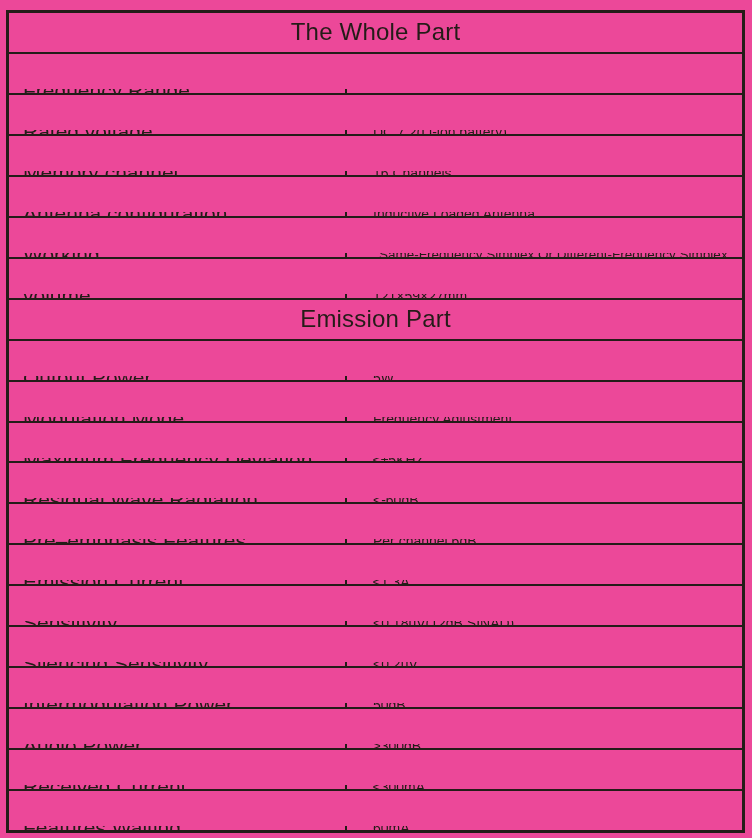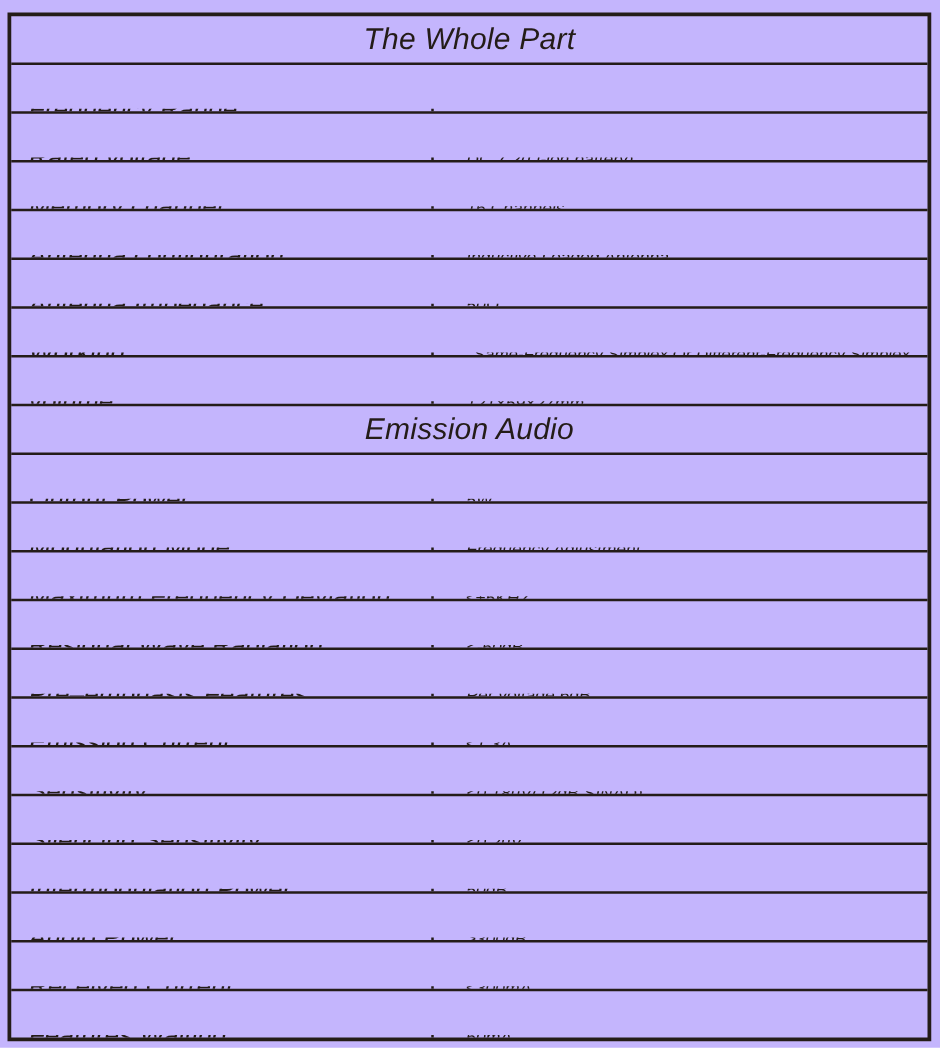--- a/index.html
+++ b/index.html
@@ -5,23 +5,22 @@
   html, body { margin: 0; padding: 0; }
   body {
     width: 752px; height: 838px;
     background: #ffffff;
     font-family: "Liberation Sans", sans-serif;
     color: var(--ink, #241c18);
   }
   .page {
     position: relative;
     width: 752px; height: 838px;
-    background: #c4b5fd;
+    background: #ec4899;
     overflow: hidden;
-    font-style: italic;
   }
   .spec-table {
     position: absolute;
     left: 6px; top: 10px;
     width: 739px; height: 823px;
     box-sizing: border-box;
     border: 3px solid var(--ink, #241c18);
     display: flex;
     flex-direction: column;
   }
@@ -84,54 +83,50 @@
     </div>
     <div class="trow">
       <div class="cell label">Memory channel</div>
       <div class="cell value">16 Channels</div>
     </div>
     <div class="trow">
       <div class="cell label">Antenna configuration</div>
       <div class="cell value">Inductive Loaded Antenna</div>
     </div>
     <div class="trow">
-      <div class="cell label">Antenna Impedance</div>
-      <div class="cell value">50Ω</div>
-    </div>
-    <div class="trow">
       <div class="cell label">Working</div>
       <div class="cell value small">Same-Frequency Simplex Or Different-Frequency Simplex</div>
     </div>
     <div class="trow">
       <div class="cell label">volume</div>
       <div class="cell value">121×59×27mm</div>
     </div>
 
     <div class="trow section-row">
-      <span>Emission Audio</span>
+      <span>Emission Part</span>
     </div>
     <div class="trow">
       <div class="cell label">Output Power</div>
       <div class="cell value">5W</div>
     </div>
     <div class="trow">
       <div class="cell label">Modulation Mode</div>
       <div class="cell value">Frequency Adjustment</div>
     </div>
     <div class="trow">
       <div class="cell label">Maximum Frequency Deviation</div>
       <div class="cell value">≤±5KHz</div>
     </div>
     <div class="trow">
       <div class="cell label">Residual Wave Radiation</div>
       <div class="cell value">&lt;-60dB</div>
     </div>
     <div class="trow">
       <div class="cell label">Pre–emphasis Features</div>
-      <div class="cell value">Per voltage 6dB</div>
+      <div class="cell value">Per channel 6dB</div>
     </div>
     <div class="trow">
       <div class="cell label">Emission Current</div>
       <div class="cell value">≤1.3A</div>
     </div>
 
     <div class="trow">
       <div class="cell label">Sensitivity</div>
       <div class="cell value">&lt;0.18uV(12dB SINAD)</div>
     </div>

